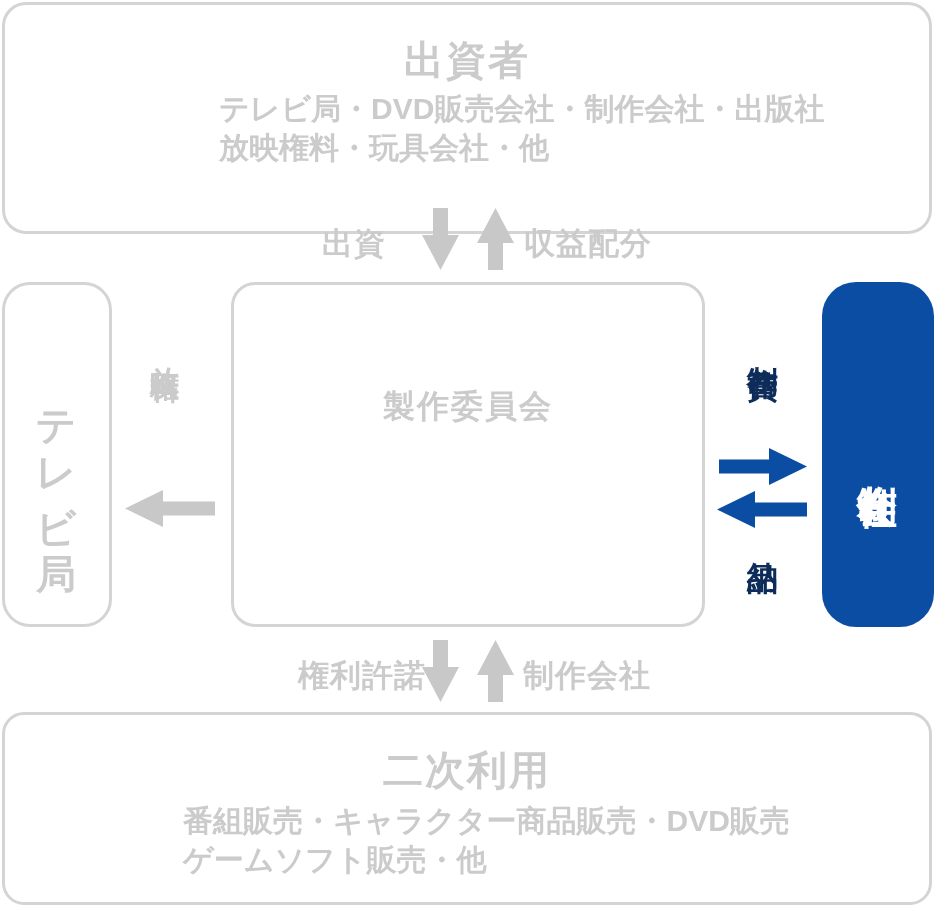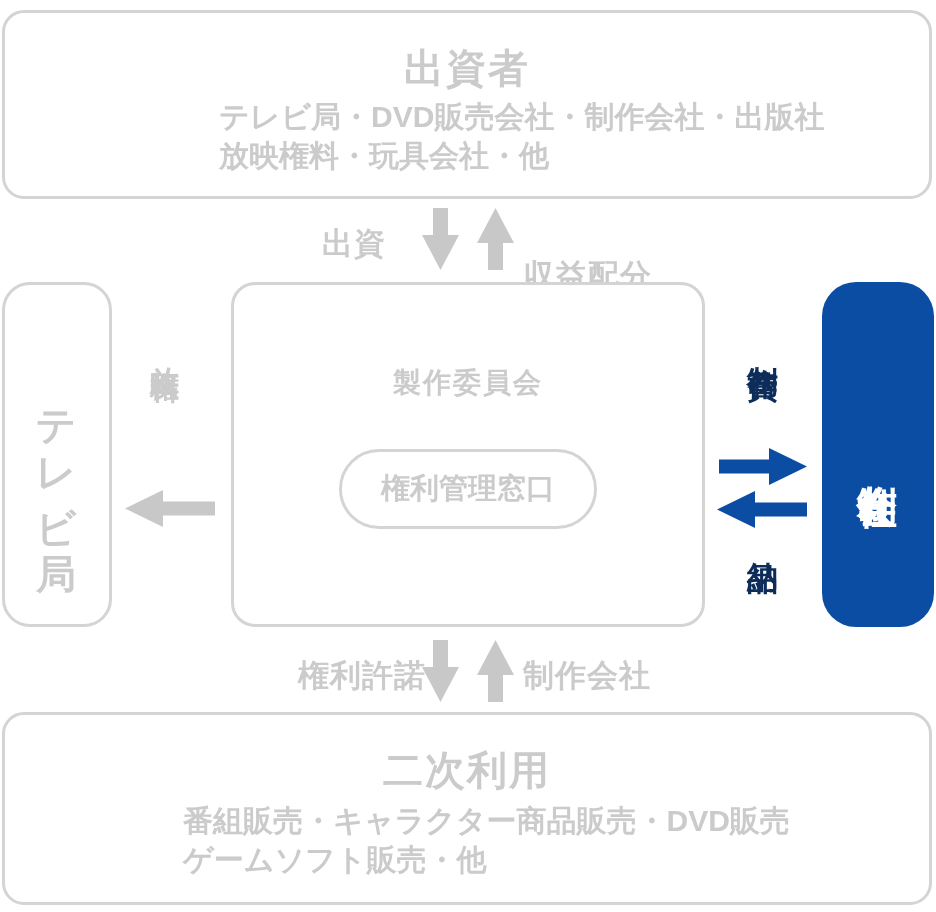--- a/index.html
+++ b/index.html
@@ -20,21 +20,21 @@
   
   .wide-box { left:2px; width:930px; border-radius:22px; }
   .wide-title { position:absolute; width:100%; text-align:center; font-size:40px; letter-spacing:2px; }
   .wide-sub { position:absolute; left:178px; font-size:30px; line-height:39px; letter-spacing:0px; }
 
   
   .tall-box { top:282px; height:345px; display:flex; align-items:center; justify-content:center; }
   .v-text { writing-mode:vertical-rl; text-orientation:upright; }
   .tall-title { font-size:40px; letter-spacing:1px; }
 
-  .committee-title { position:absolute; width:100%; text-align:center; top:79px; font-size:28px; letter-spacing:2px; }
+  .committee-title { position:absolute; width:100%; text-align:center; top:100px; font-size:32px; letter-spacing:2px; }
   .pill {
     position:absolute; box-sizing:border-box; top:164px; left:50%; transform:translateX(-50%);
     width:258px; height:80px; border:3px solid #d4d4d4; border-radius:40px;
     display:flex; align-items:center; justify-content:center; font-size:29px;
   }
 
   .flow-label { position:absolute; font-size:31px; letter-spacing:1px; white-space:nowrap; }
   .v-label { position:absolute; font-size:30px; letter-spacing:2px; line-height:1; }
   .arrow { position:absolute; display:block; }
 
@@ -42,51 +42,48 @@
     position:absolute; box-sizing:border-box; left:822px; top:282px; width:112px; height:345px;
     background:#0b4da3; border-radius:34px; display:flex; align-items:center; justify-content:center;
     color:#ffffff;
   }
 </style>
 </head>
 <body>
 
 <div id="canvas">
 
-  <div class="box wide-box" style="top:10px; height:189px;">
+  <div class="box wide-box" style="top:2px; height:232px;border-radius:24px;">
     <div class="wide-title gray-text" style="top:28px;">出資者</div>
     <div class="wide-sub gray-text" style="top:84px;margin-left:36px;">
       <div>テレビ局・DVD販売会社・制作会社・出版社</div>
       <div>放映権料・玩具会社・他</div>
     </div>
   </div>
 
   <div class="flow-label gray-text" style="left:290px; top:223px; width:128px; text-align:center;">出資</div>
   <svg class="arrow" style="left:422px; top:208px;" width="37" height="62" viewBox="0 0 37 62">
     <polygon class="fill-gray" points="11,0 26,0 26,27 37,27 18.5,62 0,27 11,27"></polygon>
   </svg>
   <svg class="arrow" style="left:477px; top:208px;" width="37" height="62" viewBox="0 0 37 62">
     <polygon class="fill-gray" points="18.5,0 37,35 26,35 26,62 11,62 11,35 0,35"></polygon>
   </svg>
-  <div class="flow-label gray-text" style="left:524px; top:223px;margin-top:32px;">収益配分</div>
+  <div class="flow-label gray-text" style="left:524px; top:223px;">収益配分</div>
 
   <div class="box tall-box" style="left:2px; width:110px; border-radius:28px;">
     <div class="v-text tall-title gray-text">テレビ局</div>
   </div>
 
   <div class="v-label v-text gray-text" style="left:150px; top:344px; font-size:29px;">放映権料</div>
   <svg class="arrow" style="left:125px; top:490px;" width="90" height="37" viewBox="0 0 90 37">
     <polygon class="fill-gray" points="0,18.5 38,0 38,11.5 90,11.5 90,25.5 38,25.5 38,37"></polygon>
   </svg>
 
   <div class="box" style="left:231px; top:282px; width:474px; height:345px; border-radius:24px;">
     <div class="committee-title gray-text">製作委員会</div>
-    <div class="pill gray-text">
-      <span>権利管理窓口</span>
-    </div>
   </div>
 
   <div class="v-label v-text navy-text" style="left:747px; top:342px; font-size:31px;">制作費</div>
   <svg class="arrow" style="left:719px; top:448px;" width="88" height="37" viewBox="0 0 88 37">
     <polygon class="fill-blue" points="88,18.5 50,37 50,25.5 0,25.5 0,11.5 50,11.5 50,0"></polygon>
   </svg>
   <svg class="arrow" style="left:717px; top:491px;" width="90" height="37" viewBox="0 0 90 37">
     <polygon class="fill-blue" points="0,18.5 38,0 38,11.5 90,11.5 90,25.5 38,25.5 38,37"></polygon>
   </svg>
   <div class="v-label v-text navy-text" style="left:747px; top:537px; font-size:31px;">納品</div>

